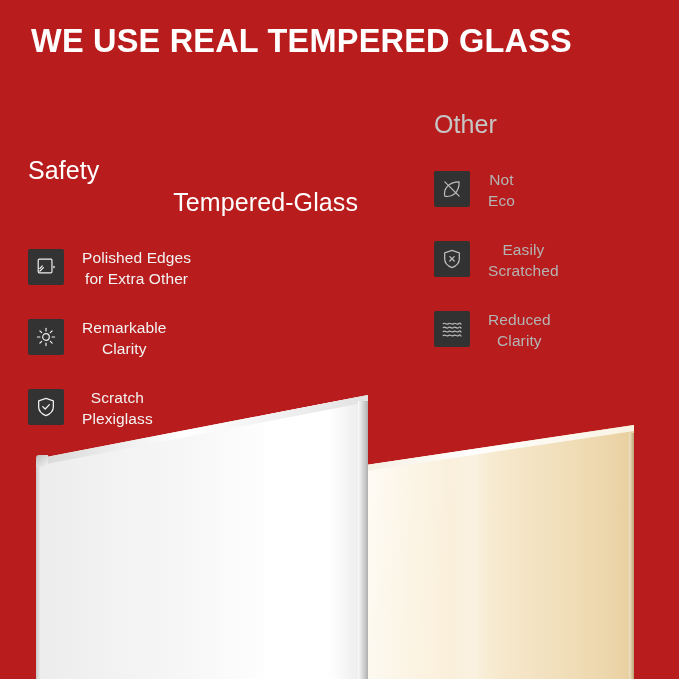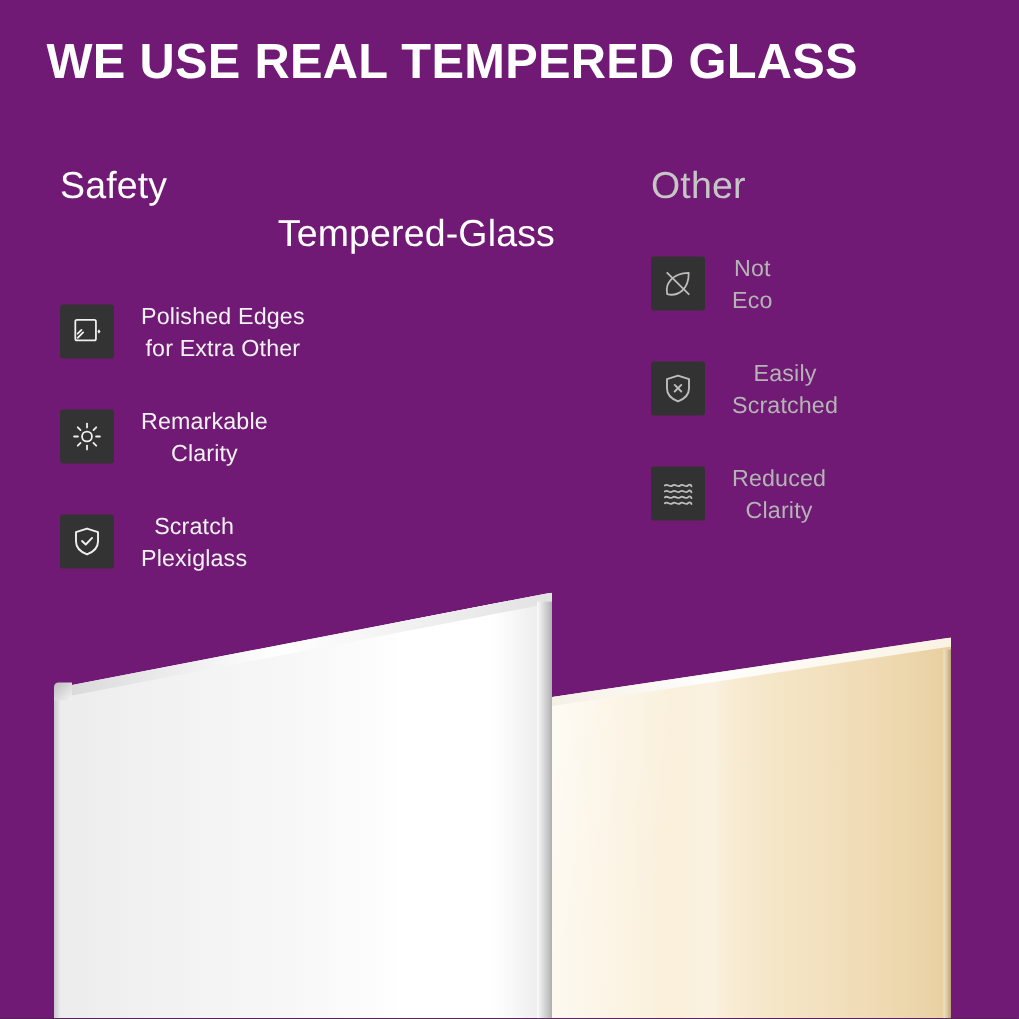--- a/index.html
+++ b/index.html
@@ -12,21 +12,21 @@
     background: #262626;
     font-family: "Liberation Sans", sans-serif;
     overflow: hidden;
     position: relative;
   }
   .stage {
     position: absolute;
     inset: 0;
     width: 679px;
     height: 679px;
-    background: #701a75;
+    background: #b91c1c;
     overflow: hidden;
   }
 
   
   .headline {
     position: absolute;
     left: 31px;
     top: 20px;
     width: 620px;
     font-size: 33px;
@@ -37,21 +37,21 @@
     white-space: nowrap;
     transform: scaleX(0.985);
     transform-origin: left top;
   }
 
   
   .col {
     position: absolute;
     top: 108px;
   }
-  .col-left  { left: 40px;  width: 330px; }
+  .col-left  { left: 28px;  width: 330px; margin-top: 46px; }
   .col-right { left: 434px; width: 250px; }
 
   .col-title {
     font-size: 25px;
     line-height: 32px;
     font-weight: 500;
     letter-spacing: 0.1px;
     margin: 0;
   }
   .col-left .col-title  { color: #ffffff; }

